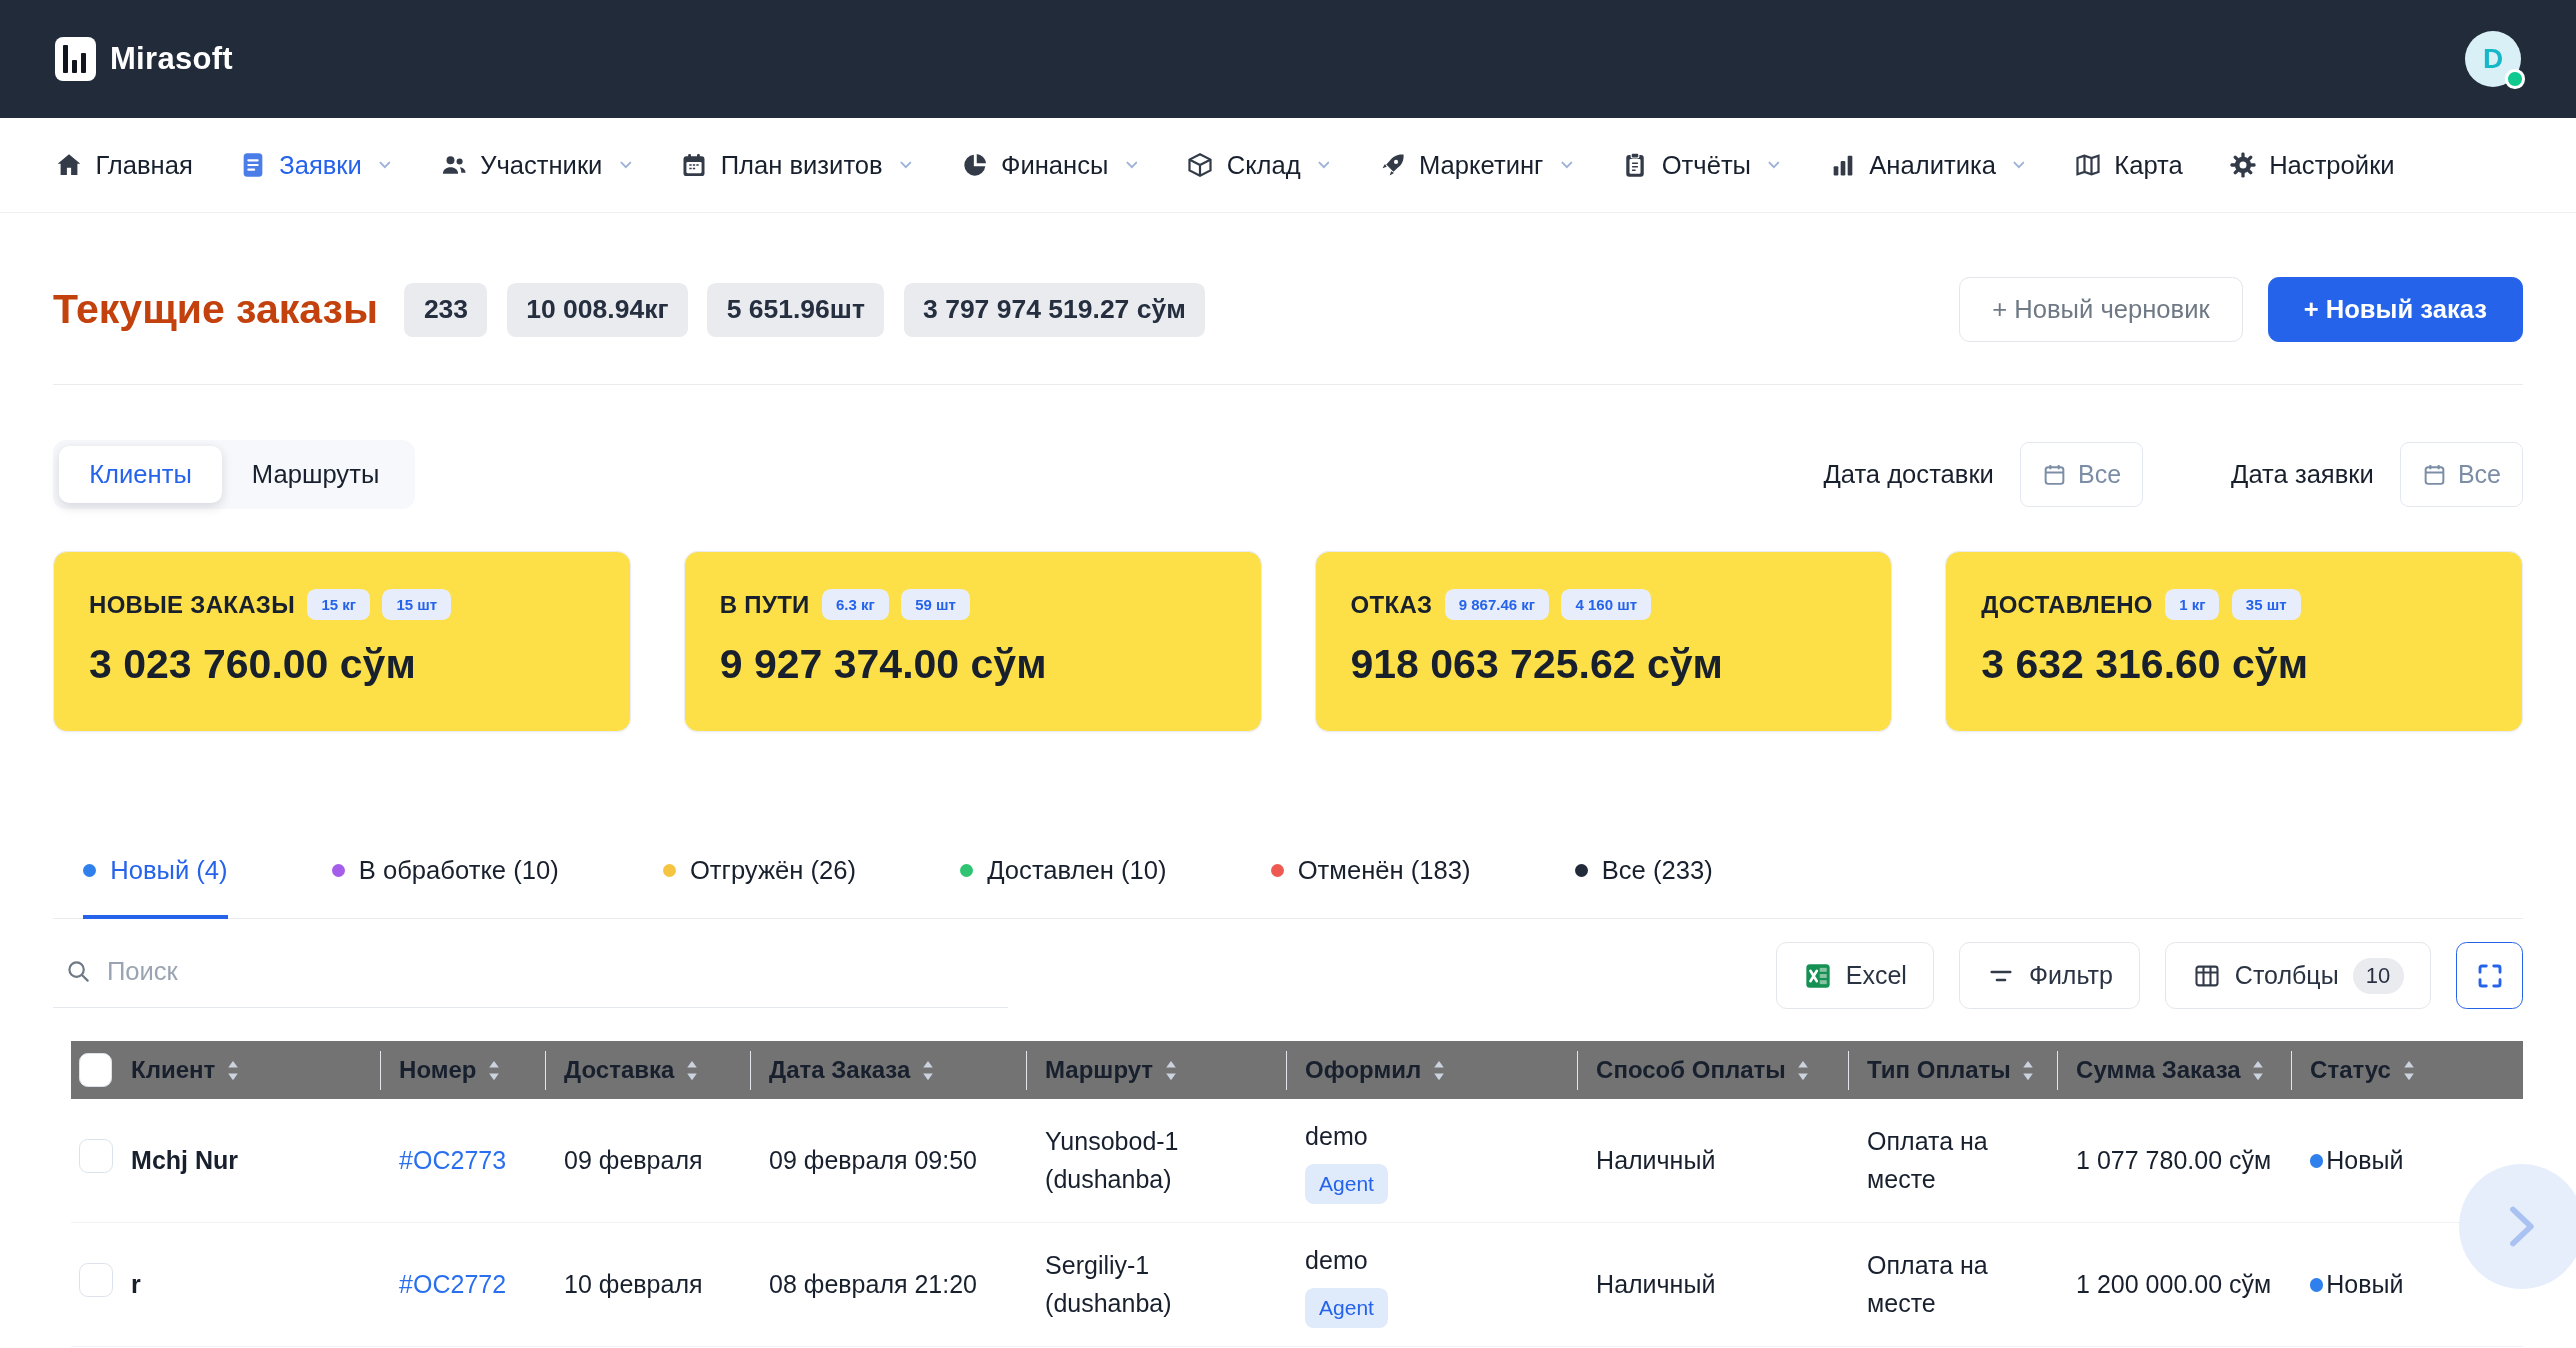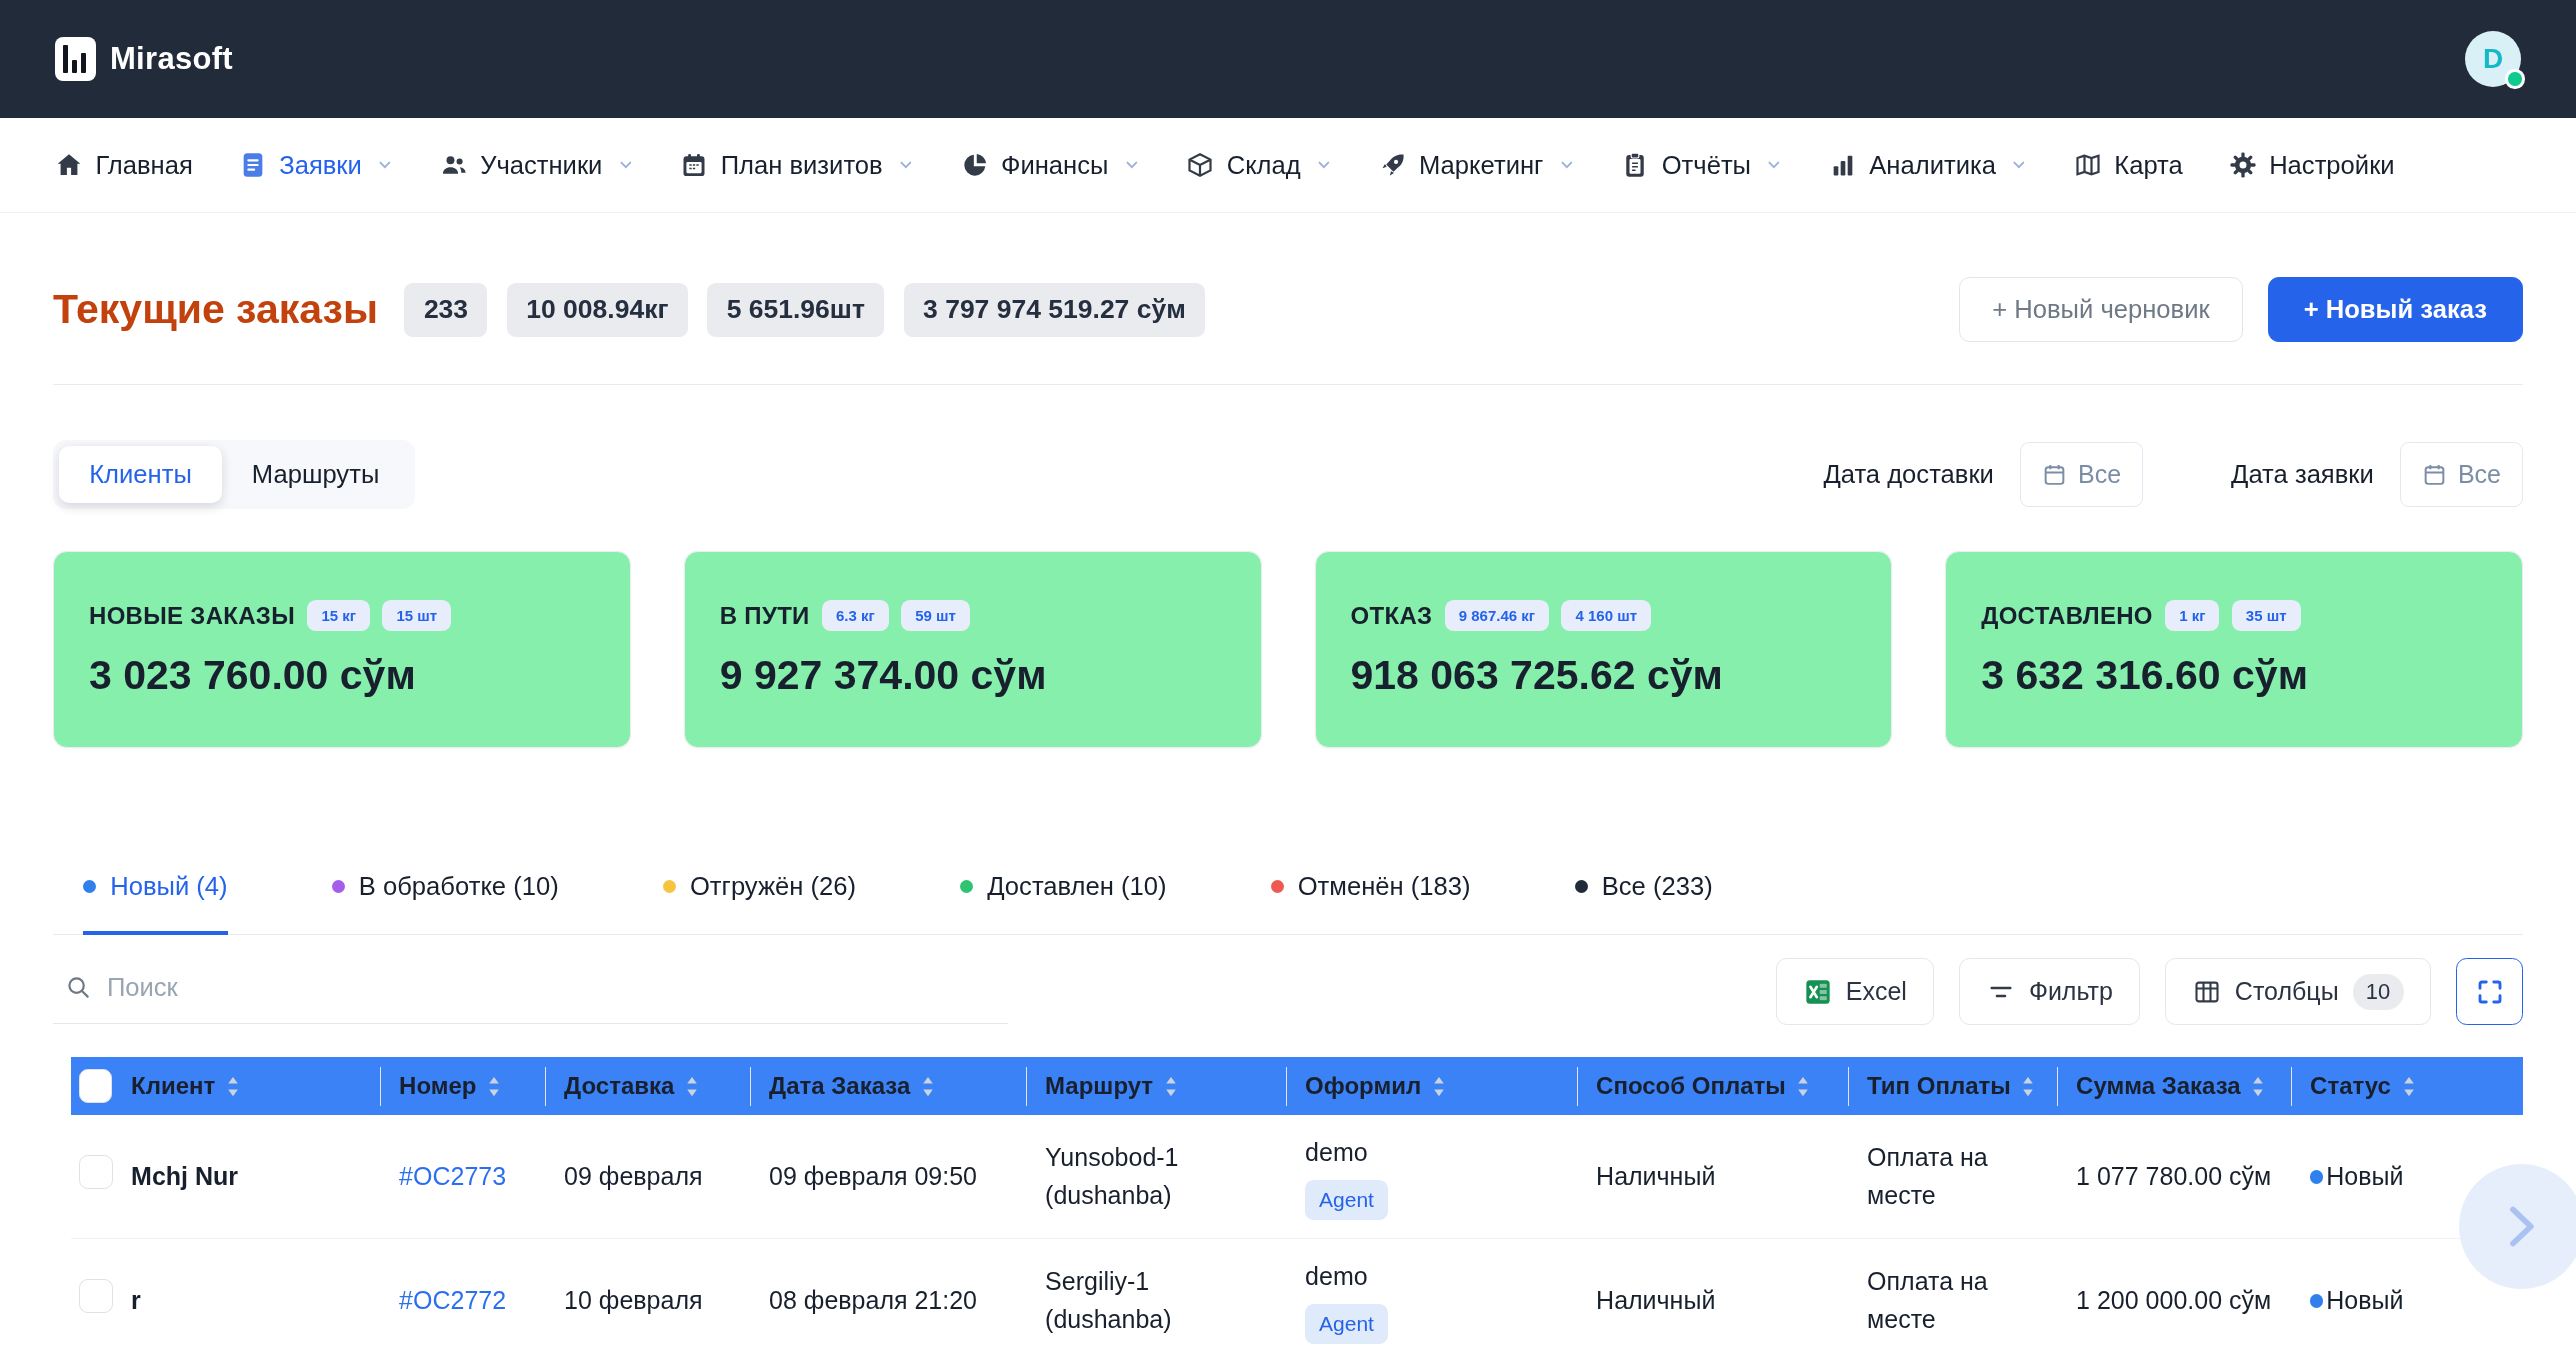--- a/index.html
+++ b/index.html
@@ -42,21 +42,21 @@
   .seg-chip{padding:14px 30px;font-size:25.6px;border-radius:10.6px;color:#18202E;cursor:pointer}
   .seg-chip.active{background:#fff;color:#2563EB;box-shadow:0 3.5px 10.6px rgba(16,24,40,.14)}
   .date-filters{margin-left:auto;display:flex;align-items:center;gap:26.5px}
   .date-label{font-size:25.6px;color:#18202E}
   .date-btn{display:flex;align-items:center;gap:10.6px;border:0.9px solid #E3E8F0;border-radius:8.8px;background:#fff;padding:0 21px;height:65px;font-size:25px;color:#7C8DA6;cursor:pointer}
   .date-btn svg{width:25px;height:25px}
   .gap-wide{width:35px}
 
   
   .cards{margin-top:42px;display:flex;gap:53px}
-  .card{flex:1;background:#86efac;border:0.9px solid #E9ECF0;border-radius:14px;padding:48px 35px;min-height:181px;box-shadow:0 0.9px 2.6px rgba(16,24,40,.04)}
+  .card{flex:1;background:#fde047;border:0.9px solid #E9ECF0;border-radius:14px;padding:37px 35px;min-height:181px;box-shadow:0 0.9px 2.6px rgba(16,24,40,.04)}
   .card-top{display:flex;align-items:center;gap:12.4px}
   .card-title{font-size:24px;font-weight:bold;color:#18202E;letter-spacing:0.3px}
   .pill{background:#E7EDFB;color:#2563EB;font-size:15px;font-weight:bold;border-radius:8.8px;padding:7px 14px;white-space:nowrap}
   .card-amount{margin-top:21px;font-size:41px;font-weight:bold;color:#18202E}
 
   
   .status-tabs{margin-top:124px;display:flex;gap:104px;border-bottom:0.9px solid #E9EBEE;padding-left:30px}
   .stab{display:flex;align-items:center;gap:14px;font-size:25.6px;color:#18202E;padding-bottom:30px;border-bottom:4.4px solid transparent;margin-bottom:-0.9px;cursor:pointer;white-space:nowrap}
   .stab .sdot{width:13.2px;height:13.2px;border-radius:50%;flex:0 0 auto}
   .stab.active{color:#2563EB;border-bottom-color:#2563EB}
@@ -70,21 +70,21 @@
   .tool-btns{margin-left:auto;display:flex;align-items:center;gap:25px}
   .tbtn{display:flex;align-items:center;gap:14px;height:67px;border:0.9px solid #E3E6EA;border-radius:10.6px;background:#fff;padding:0 26.5px;font-size:25px;color:#2A3342;cursor:pointer}
   .tbtn svg{width:28px;height:28px}
   .count-pill{background:#E9EBEF;border-radius:882px;font-size:22px;padding:5.3px 13.2px;color:#2A3342}
   .tbtn-square{width:67px;height:67px;border:0.9px solid #2563EB;border-radius:10.6px;background:#fff;display:flex;align-items:center;justify-content:center;cursor:pointer}
   .tbtn-square svg{width:30px;height:30px}
 
   
   :root{--cols:41px 268px 165px 205px 276px 260px 291px 271px 209px 234px 1fr}
   .table{margin:32px 0 0 17.7px;width:2452px}
-  .thead{display:grid;grid-template-columns:var(--cols);align-items:center;background:#3b82f6;height:58px}
+  .thead{display:grid;grid-template-columns:var(--cols);align-items:center;background:#737373;height:58px}
   .th{display:flex;align-items:center;gap:10.6px;font-size:24px;font-weight:bold;color:#18202E;padding-left:19.4px;position:relative;height:100%;white-space:nowrap}
   .th.th-col ~ .th.th-col::before{content:"";position:absolute;left:0;top:9.7px;width:0.9px;height:39px;background:#E2E6EC}
   .th .sort{flex:0 0 auto}
   .checkbox{width:34px;height:34px;border:1.8px solid #DCE2EB;border-radius:8.8px;background:#fff;display:inline-block;cursor:pointer}
   .th-check{display:flex;align-items:center;padding-left:8px;height:100%}
   .tr{display:grid;grid-template-columns:var(--cols);align-items:center;min-height:124px;border-bottom:0.9px solid #F0F2F5}
   .td{font-size:25px;color:#18202E;padding-left:19.4px;line-height:1.5}
   .td-check{padding-left:8px}
   .td-client{font-weight:bold}
   .td-link{color:#2A6FF0;cursor:pointer}

